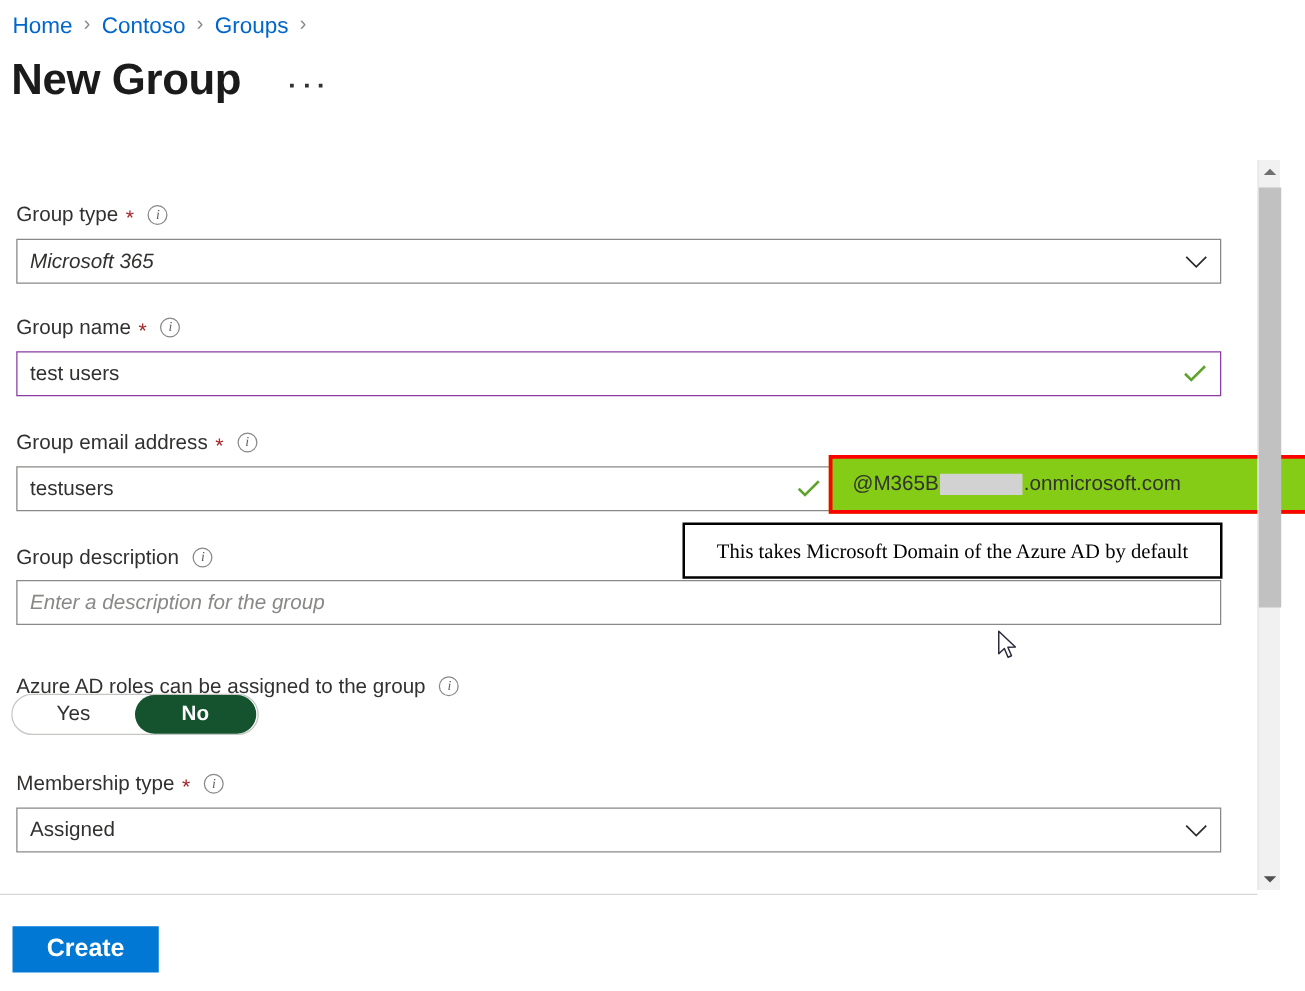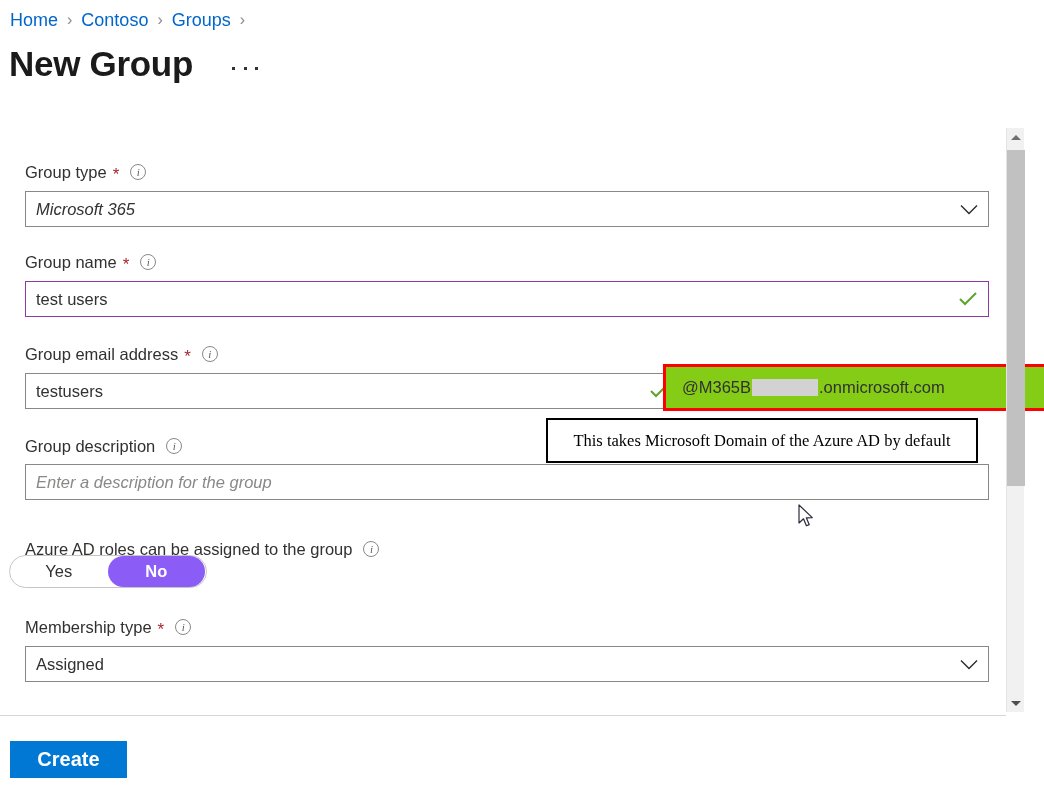--- a/index.html
+++ b/index.html
@@ -56,21 +56,21 @@
   }
   .ellipsis-menu i {
     display: block;
     width: 3px; height: 3px;
     background: #333;
   }
 
   
   .form-area {
     position: absolute;
-    left: 16px; top: 125px;
+    left: 4px; top: 125px;
     width: 1000px; height: 590px; padding-left: 32px;
   }
 
   .field-label {
     position: absolute;
     font-size: 16.5px;
     color: #323130;
     white-space: nowrap;
     display: flex; align-items: center;
     height: 22px;
@@ -178,21 +178,21 @@
   }
   .toggle .opt {
     flex: 1;
     height: 31px;
     display: flex; align-items: center; justify-content: center;
     font-size: 16.5px;
     color: #323130;
     border-radius: 16px;
   }
   .toggle .opt.selected {
-    background: #8b5cf6;
+    background: #14532d;
     color: #fff;
     font-weight: 600;
     margin-right: 1px;
   }
 
   
   .scrollbar {
     position: absolute;
     left: 1006px; top: 128px;
     width: 18px; height: 584px;

